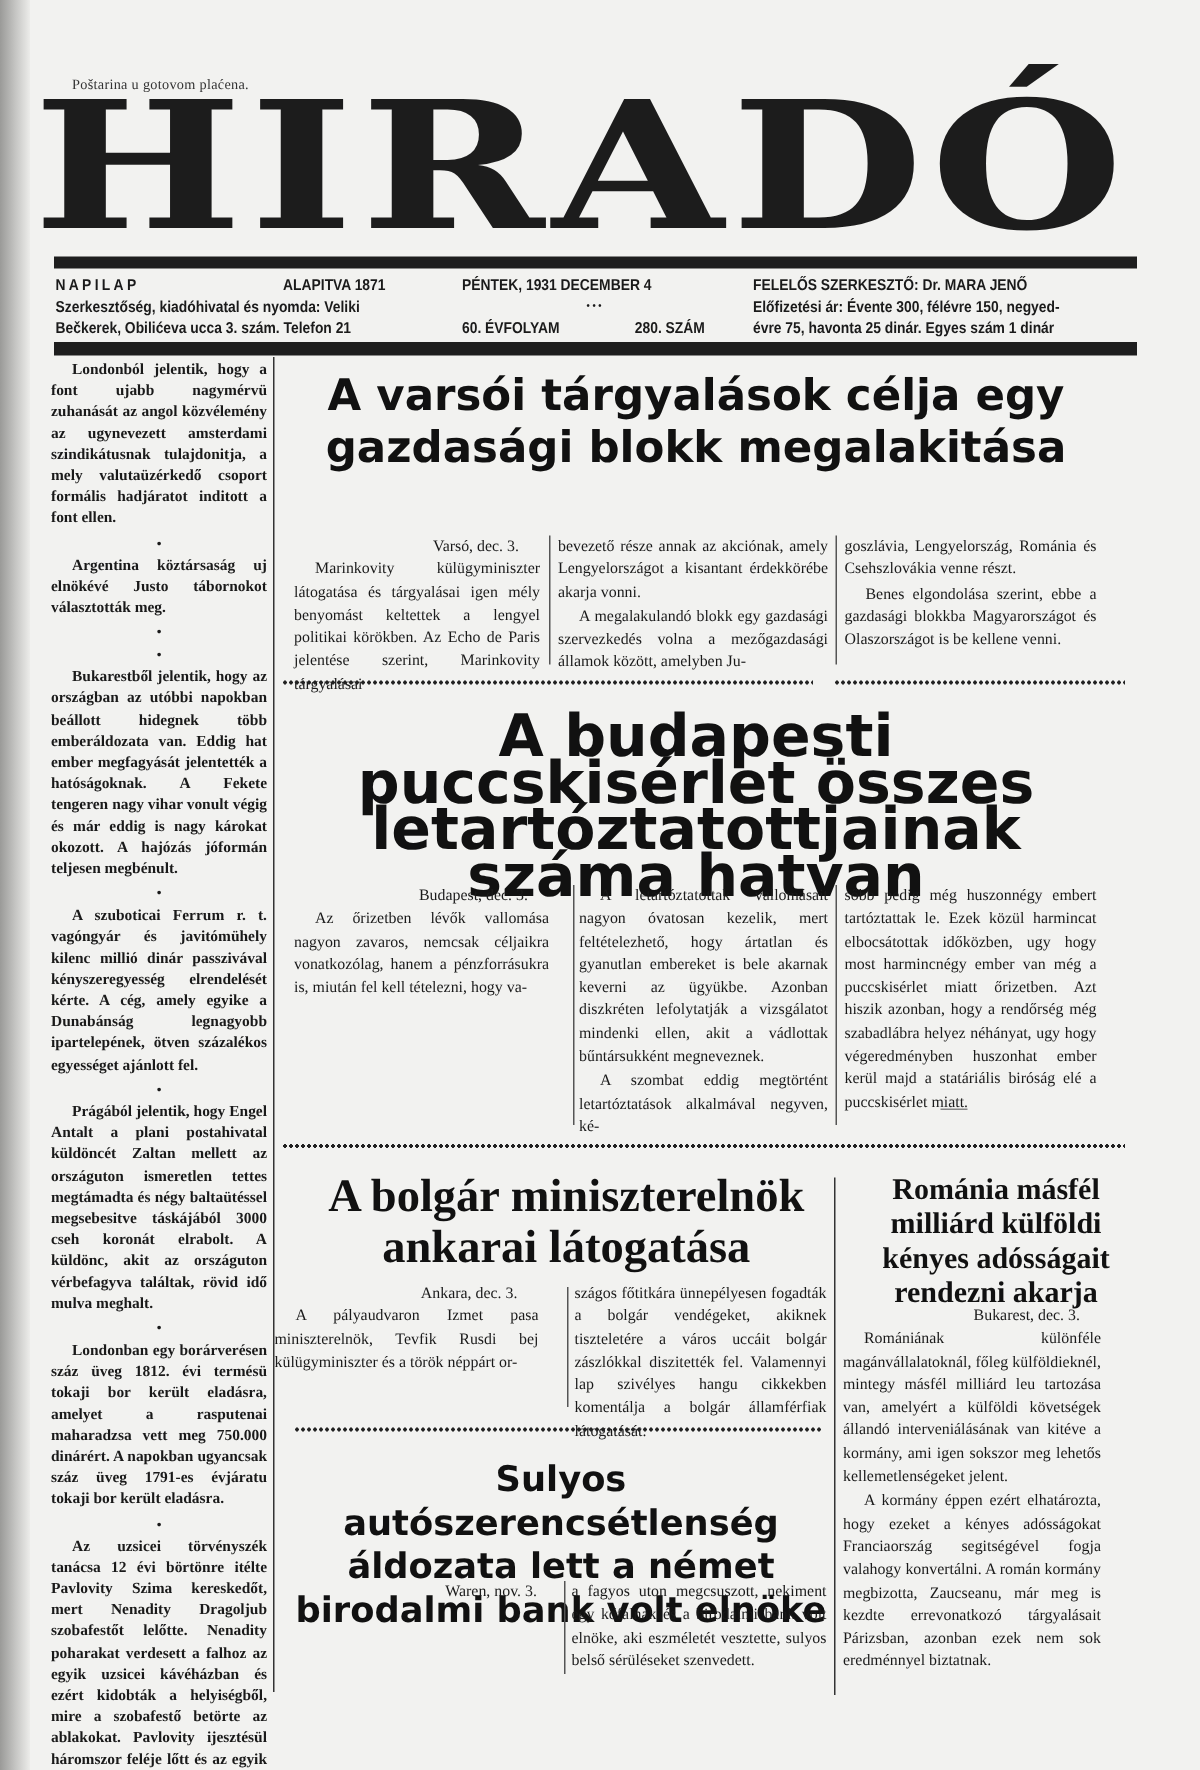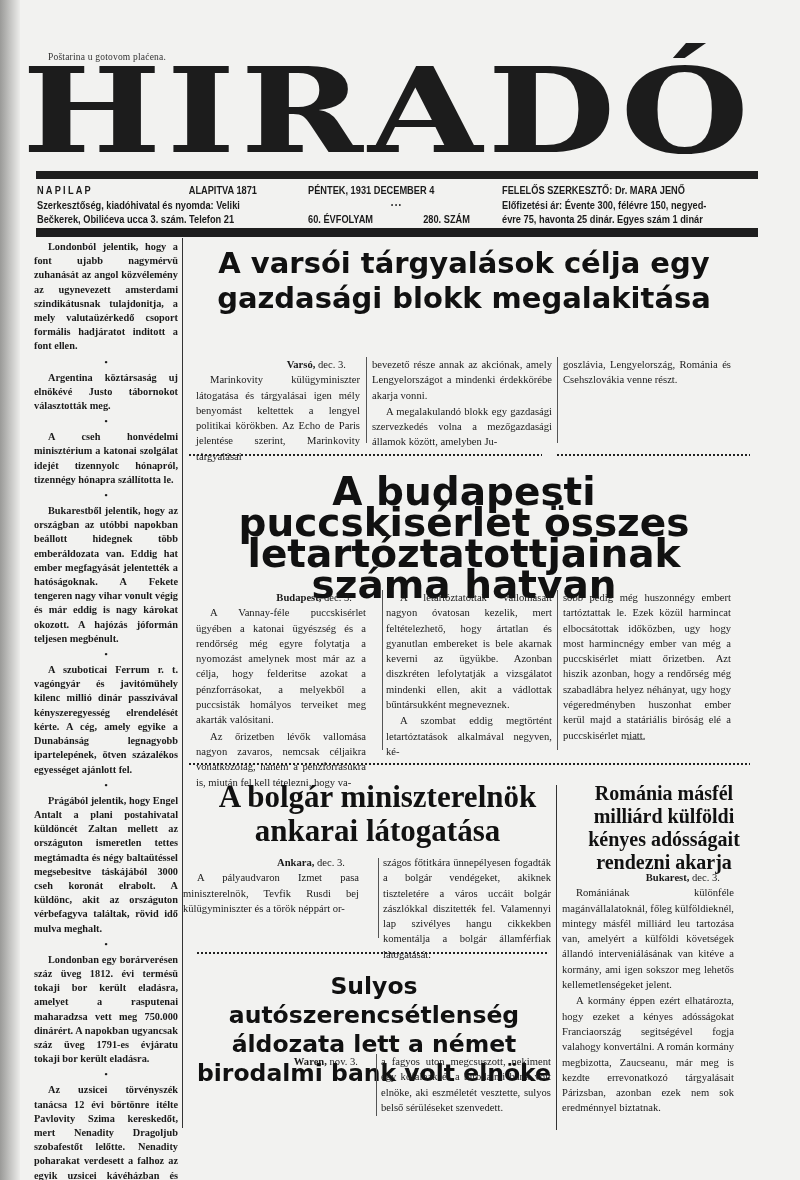--- a/index.html
+++ b/index.html
@@ -42,21 +42,21 @@
   .hl-2 { left: 188px; top: 476px; width: 552px; font-size: 39px; line-height: 31px; }
   .hl-3 { left: 190px; top: 780px; width: 375px; font-family: "Liberation Serif", serif;
     font-size: 31px; line-height: 34px; }
   .hl-4 { left: 564px; top: 782px; width: 200px; font-family: "Liberation Serif", serif;
     font-size: 20px; line-height: 23px; }
   .hl-5 { left: 196px; top: 972px; width: 356px; font-size: 23.5px; line-height: 29px; }
 
   .body-col { position: absolute; font-size: 10.6px; line-height: 15.3px; text-align: justify; }
   .body-col p { text-indent: 14px; margin-bottom: 1px; }
   .dateline { text-align: right; padding-right: 14px; }
-  .dateline b { font-weight: bold; }
+  .dateline b { font-weight: normal; }
   .thin-rule { position: absolute; width: 1px; background: #555; }
 
   .dotted { position: absolute; height: 4px;
     background-image: radial-gradient(circle, #222 1.1px, transparent 1.3px);
     background-size: 4px 4px; }
 
   .short-dash { position: absolute; height: 1px; width: 18px; background: #888; }
 </style>
 </head>
 <body>
@@ -95,56 +95,55 @@
 <div class="rule-thick rule-bottom"></div>
 
 <div class="vline" style="left:182px; top:238px; height:890px;"></div>
 <div class="vline" style="left:556px; top:785px; height:345px;"></div>
 
 <div class="col-left">
   <p>Londonból jelentik, hogy a font ujabb nagymérvü zuhanását az angol közvélemény az ugynevezett amsterdami szindikátusnak tulajdonitja, a mely valutaüzérkedő csoport formális hadjáratot inditott a font ellen.</p>
   <div class="sep">•</div>
   <p>Argentina köztársaság uj elnökévé Justo tábornokot választották meg.</p>
   <div class="sep">•</div>
-  <p>A cseh honvédelmi minisztérium a katonai szolgálat idejét tizennyolc hónapról, tizennégy hónapra szállította le.</p>
   <div class="sep">•</div>
   <p>Bukarestből jelentik, hogy az országban az utóbbi napokban beállott hidegnek több emberáldozata van. Eddig hat ember megfagyását jelentették a hatóságoknak. A Fekete tengeren nagy vihar vonult végig és már eddig is nagy károkat okozott. A hajózás jóformán teljesen megbénult.</p>
   <div class="sep">•</div>
   <p>A szuboticai Ferrum r. t. vagóngyár és javitómühely kilenc millió dinár passzivával kényszeregyesség elrendelését kérte. A cég, amely egyike a Dunabánság legnagyobb ipartelepének, ötven százalékos egyességet ajánlott fel.</p>
   <div class="sep">•</div>
   <p>Prágából jelentik, hogy Engel Antalt a plani postahivatal küldöncét Zaltan mellett az országuton ismeretlen tettes megtámadta és négy baltaütéssel megsebesitve táskájából 3000 cseh koronát elrabolt. A küldönc, akit az országuton vérbefagyva találtak, rövid idő mulva meghalt.</p>
   <div class="sep">•</div>
   <p>Londonban egy borárverésen száz üveg 1812. évi termésü tokaji bor került eladásra, amelyet a rasputenai maharadzsa vett meg 750.000 dinárért. A napokban ugyancsak száz üveg 1791-es évjáratu tokaji bor került eladásra.</p>
   <div class="sep">•</div>
   <p>Az uzsicei törvényszék tanácsa 12 évi börtönre itélte Pavlovity Szima kereskedőt, mert Nenadity Dragoljub szobafestőt lelőtte. Nenadity poharakat verdesett a falhoz az egyik uzsicei kávéházban és ezért kidobták a helyiségből, mire a szobafestő betörte az ablakokat. Pavlovity ijesztésül háromszor feléje lőtt és az egyik golyóval megölte.</p>
 
 </div>
 
 <div class="headline hl-1">A varsói tárgyalások célja egy gazdasági blokk megalakitása</div>
 <div class="body-col" style="left:196px; top:357px; width:164px;">
   <div class="dateline"><b>Varsó,</b> <span>dec. 3.</span></div>
   <p>Marinkovity külügyminiszter látogatása és tárgyalásai igen mély benyomást keltettek a lengyel politikai körökben. Az Echo de Paris jelentése szerint, Marinkovity tárgyalásai</p>
 </div>
 <div class="thin-rule" style="left:366px; top:357px; height:86px;"></div>
 <div class="body-col" style="left:372px; top:357px; width:180px;">
-  <p style="text-indent:0">bevezető része annak az akciónak, amely Lengyelországot a mindenki érdekkörébe akarja vonni.</p>
+  <p style="text-indent:0">bevezető része annak az akciónak, amely Lengyelországot a kisantant érdekkörébe akarja vonni.</p>
   <p>A megalakulandó blokk egy gazdasági szervezkedés volna a mezőgazdasági államok között, amelyben Ju-</p>
 </div>
 <div class="thin-rule" style="left:557px; top:357px; height:86px;"></div>
 <div class="body-col" style="left:563px; top:357px; width:168px;">
   <p style="text-indent:0">goszlávia, Lengyelország, Románia és Csehszlovákia venne részt.</p>
+  <p>Benes elgondolása szerint, ebbe a gazdasági blokkba Magyarországot és Olaszországot is be kellene venni.</p>
 </div>
 
 <div class="dotted" style="left:188px; top:453px; width:354px;"></div>
 <div class="dotted" style="left:556px; top:453px; width:194px;"></div>
 
 <div class="headline hl-2">A budapesti puccskisérlet összes letartóztatottjainak száma hatvan</div>
 <div class="body-col" style="left:196px; top:590px; width:170px;">
   <div class="dateline"><b>Budapest,</b> <span>dec. 3.</span></div>
-  <p>A Vannay-féle puccskisérlet ügyében a katonai ügyészség és a rendőrség még egyre folytatja a nyomozást amelynek most már az a célja, hogy felderitse azokat a pénzforrásokat, a melyekből a puccsisták homályos terveiket meg akarták valósitani.</p>
   <p>Az őrizetben lévők vallomása nagyon zavaros, nemcsak céljaikra vonatkozólag, hanem a pénzforrásukra is, miután fel kell tételezni, hogy va-</p>
 </div>
 <div class="thin-rule" style="left:382px; top:590px; height:160px;"></div>
 <div class="body-col" style="left:386px; top:590px; width:166px;">
   <p>A letartóztatottak vallomásait nagyon óvatosan kezelik, mert feltételezhető, hogy ártatlan és gyanutlan embereket is bele akarnak keverni az ügyükbe. Azonban diszkréten lefolytatják a vizsgálatot mindenki ellen, akit a vádlottak bűntársukként megneveznek.</p>
   <p>A szombat eddig megtörtént letartóztatások alkalmával negyven, ké-</p>
 </div>
 <div class="thin-rule" style="left:557px; top:590px; height:160px;"></div>
 <div class="body-col" style="left:563px; top:590px; width:168px;">
   <p style="text-indent:0">sőbb pedig még huszonnégy embert tartóztattak le. Ezek közül harmincat elbocsátottak időközben, ugy hogy most harmincnégy ember van még a puccskisérlet miatt őrizetben. Azt hiszik azonban, hogy a rendőrség még szabadlábra helyez néhányat, ugy hogy végeredményben huszonhat ember kerül majd a statáriális biróság elé a puccskisérlet miatt.</p>

